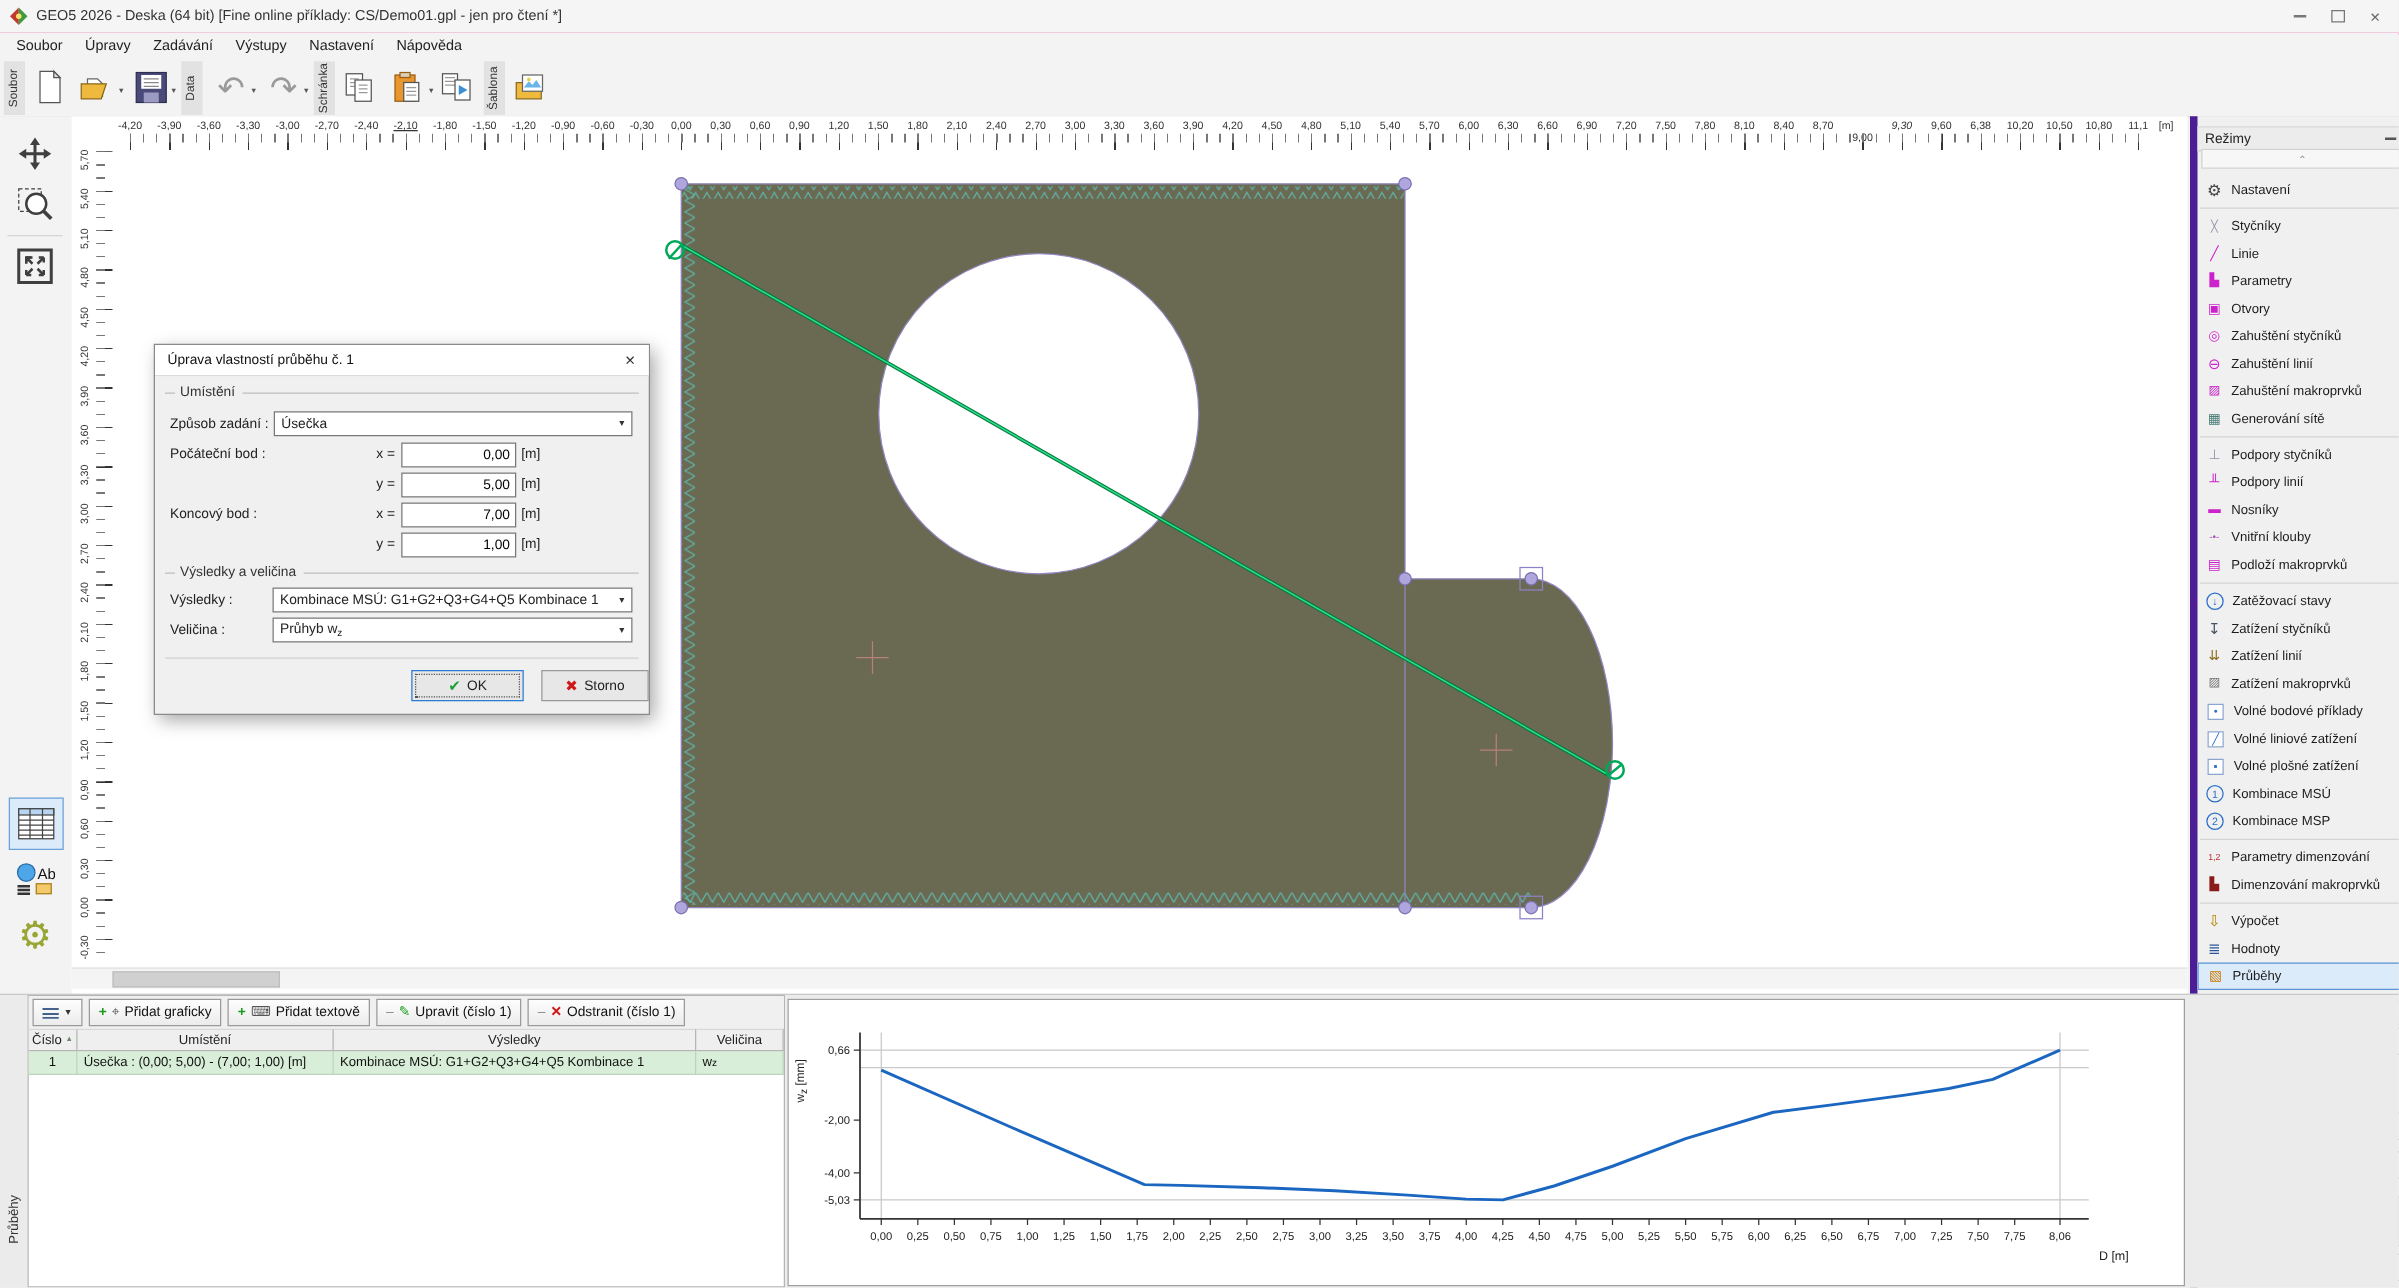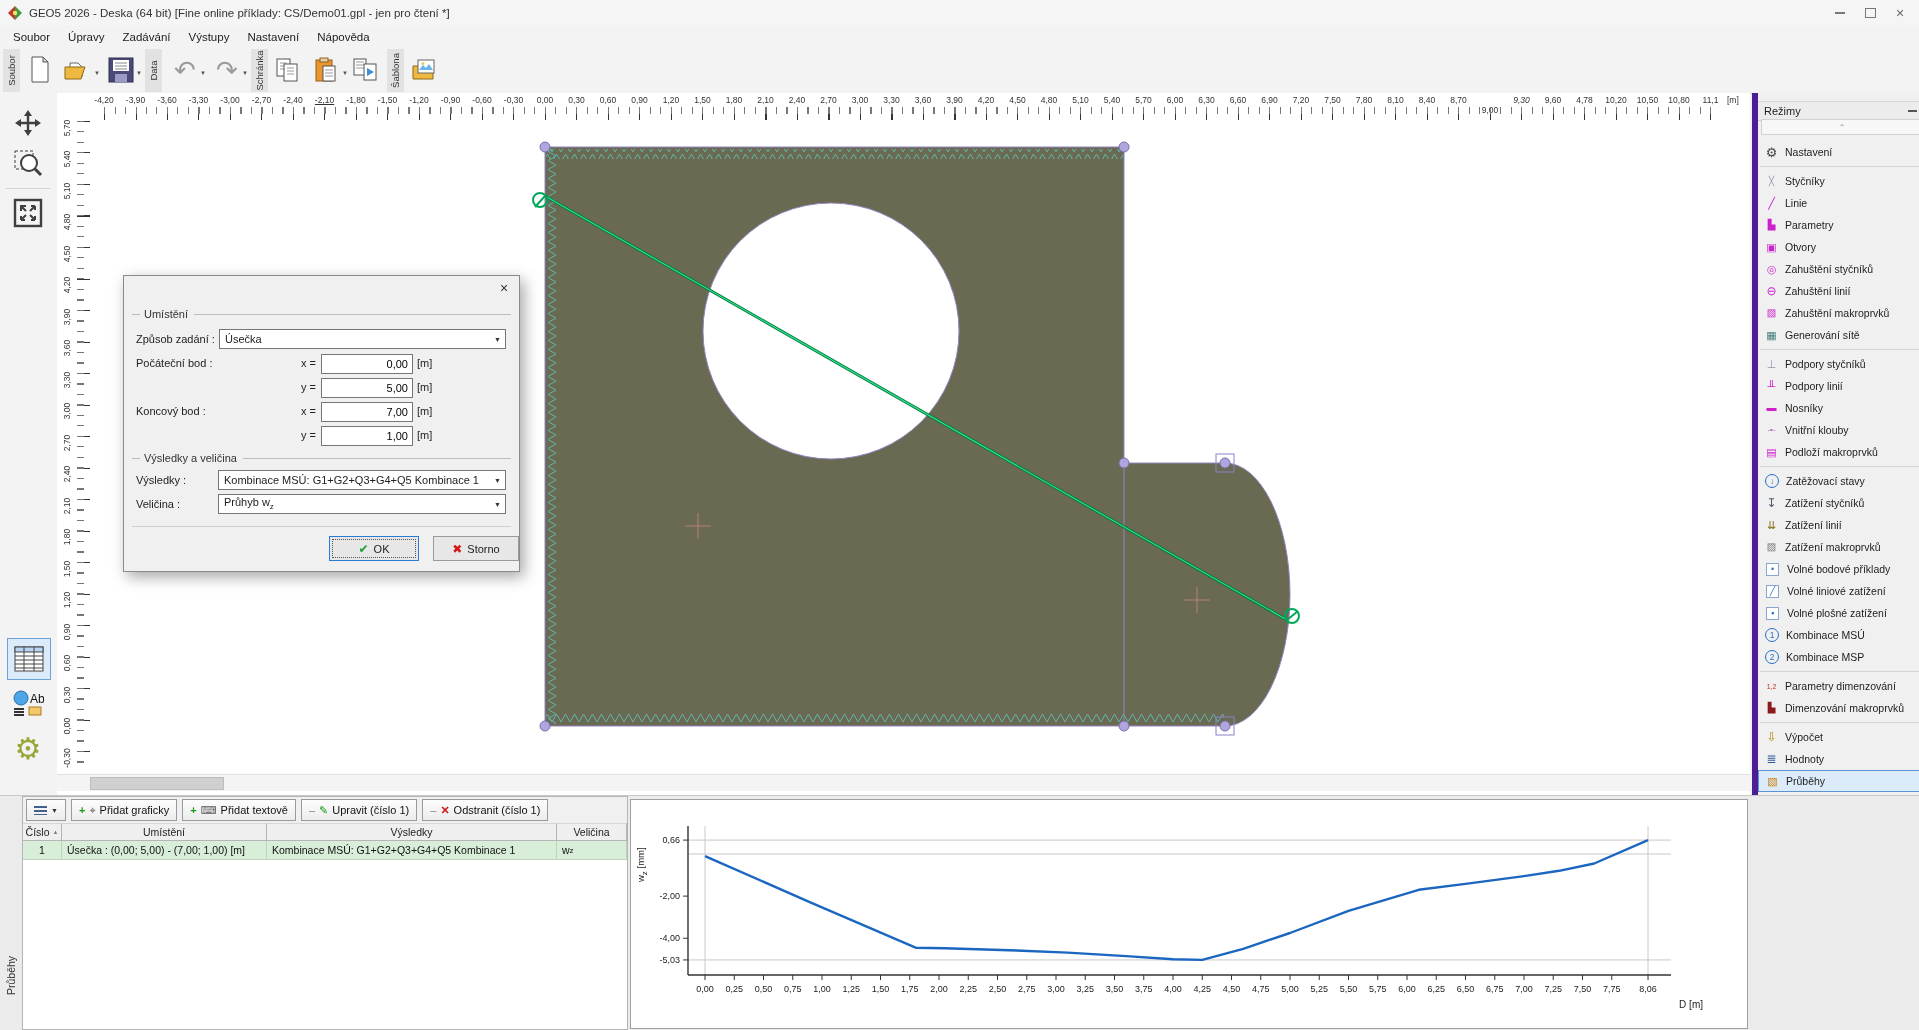--- a/index.html
+++ b/index.html
@@ -324,21 +324,21 @@
         <span class="rt-label" style="left: 1212.5px;">6,90</span>
         <span class="rt-label" style="left: 1244px;">7,20</span>
         <span class="rt-label" style="left: 1275.5px;">7,50</span>
         <span class="rt-label" style="left: 1307px;">7,80</span>
         <span class="rt-label" style="left: 1338.5px;">8,10</span>
         <span class="rt-label" style="left: 1370px;">8,40</span>
         <span class="rt-label" style="left: 1401.5px;">8,70</span>
         <span class="rt-label" style="left: 1433px; margin-top: 10px;">9,00</span>
         <span class="rt-label" style="left: 1464.5px; font-style: italic;">9,30</span>
         <span class="rt-label" style="left: 1496px;">9,60</span>
-        <span class="rt-label" style="left: 1527.5px;">4,78</span>
+        <span class="rt-label" style="left: 1527.5px;">6,38</span>
         <span class="rt-label" style="left: 1559px;">10,20</span>
         <span class="rt-label" style="left: 1590.5px;">10,50</span>
         <span class="rt-label" style="left: 1622px;">10,80</span>
         <span class="rt-label" style="left: 1653.5px;">11,1</span>
         <span class="rt-unit" style="left: 1670px;">[m]</span>
       </div>
     <div id="rt-ticks" style="left:47px;width:1615px"></div>
     <div id="ruler-left">
         <span class="rl-label" style="left: 10px; top: 34.5px;">5,70</span>
         <span class="rl-label" style="left: 10px; top: 66px;">5,40</span>
@@ -402,20 +402,23 @@
         <circle cx="1235" cy="523" r="7"></circle>
           <line x1="1230" y1="527" x2="1241" y2="518"></line>
       </g>
     </svg>
 
     <div id="hscroll">
       <div class="thumb"></div>
     </div>
 
     <div id="dialog" class="abs">
+      <div class="dtitle">
+        <span>Úprava vlastností průběhu č. 1</span>
+      </div>
       <div class="dclose">
           <span>×</span>
         </div>
 
       <div class="grp" style="top:32px">
         <i class="gline l"></i>
           <span>Umístění</span>
           <i class="gline r"></i>
       </div>
 

